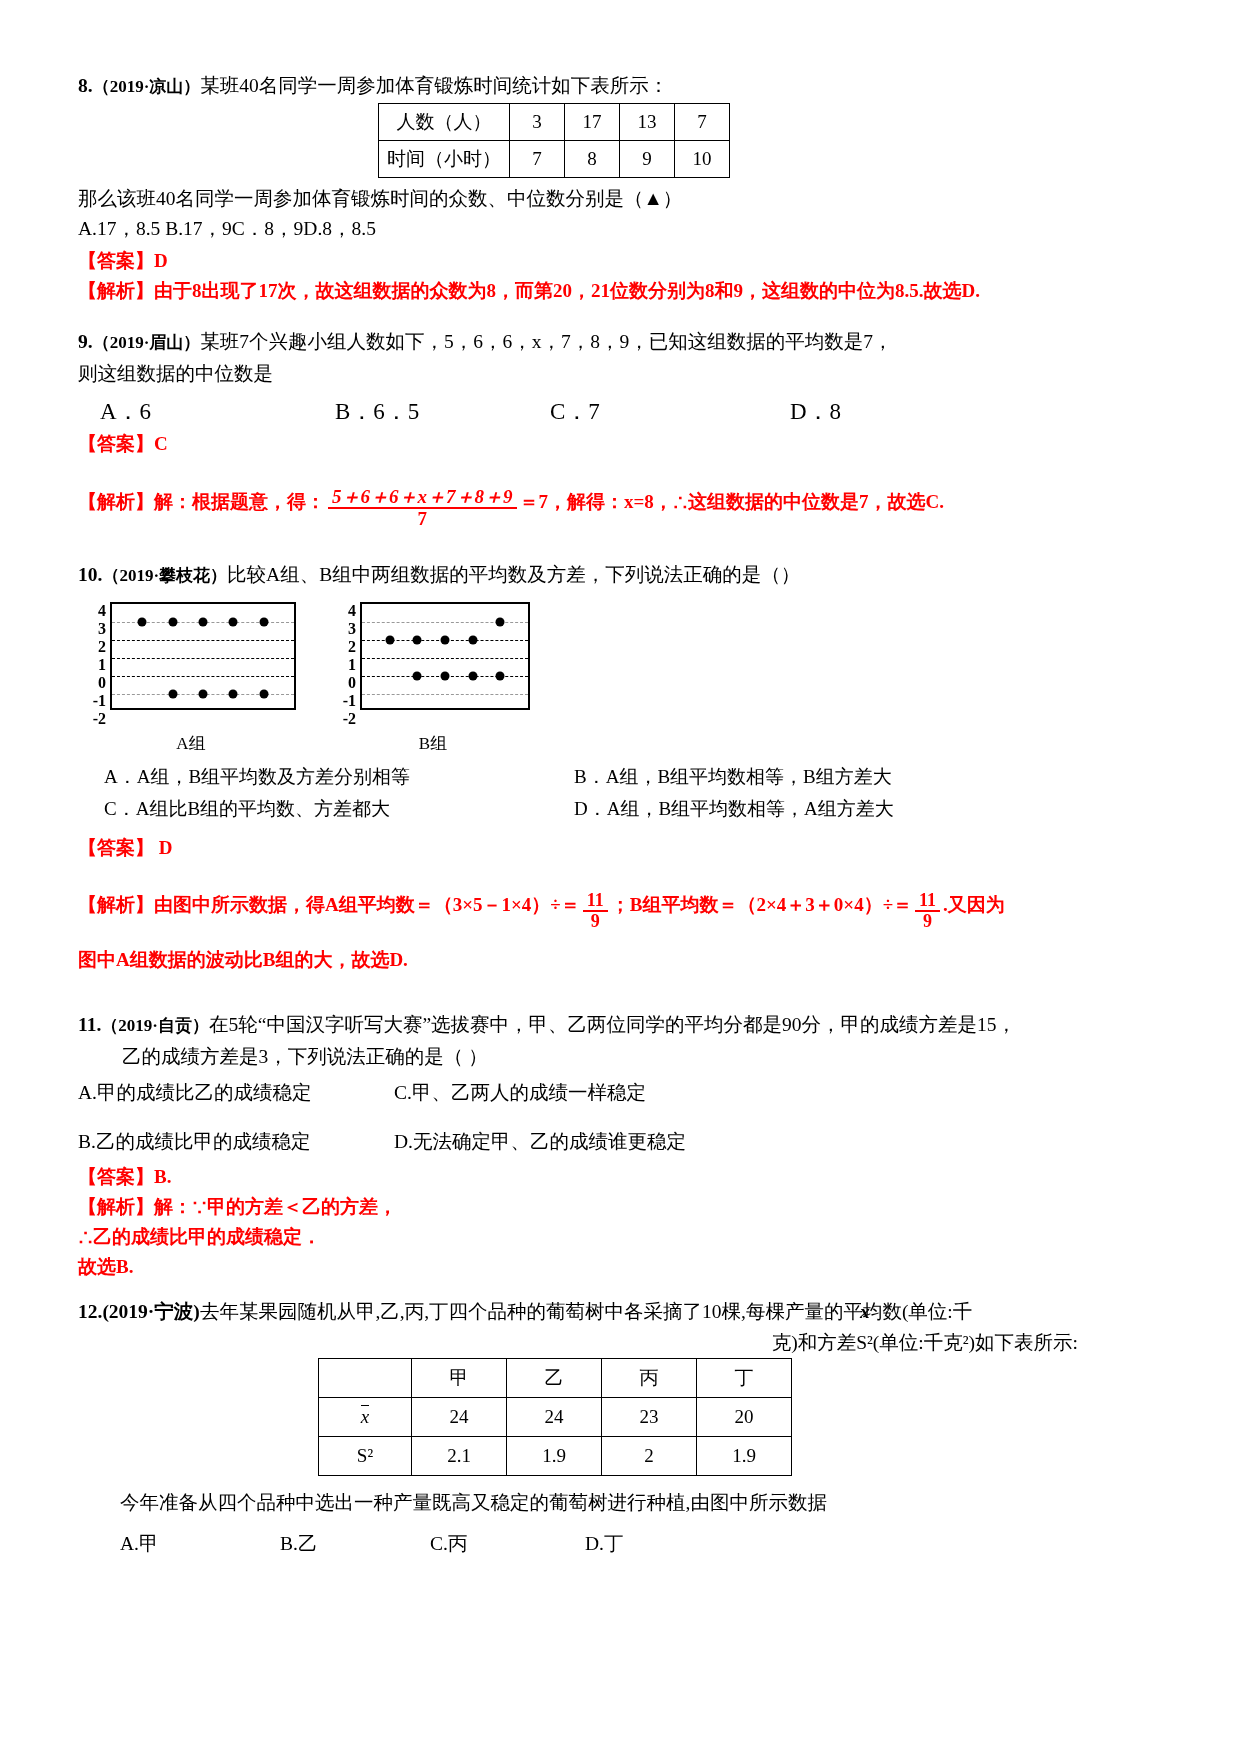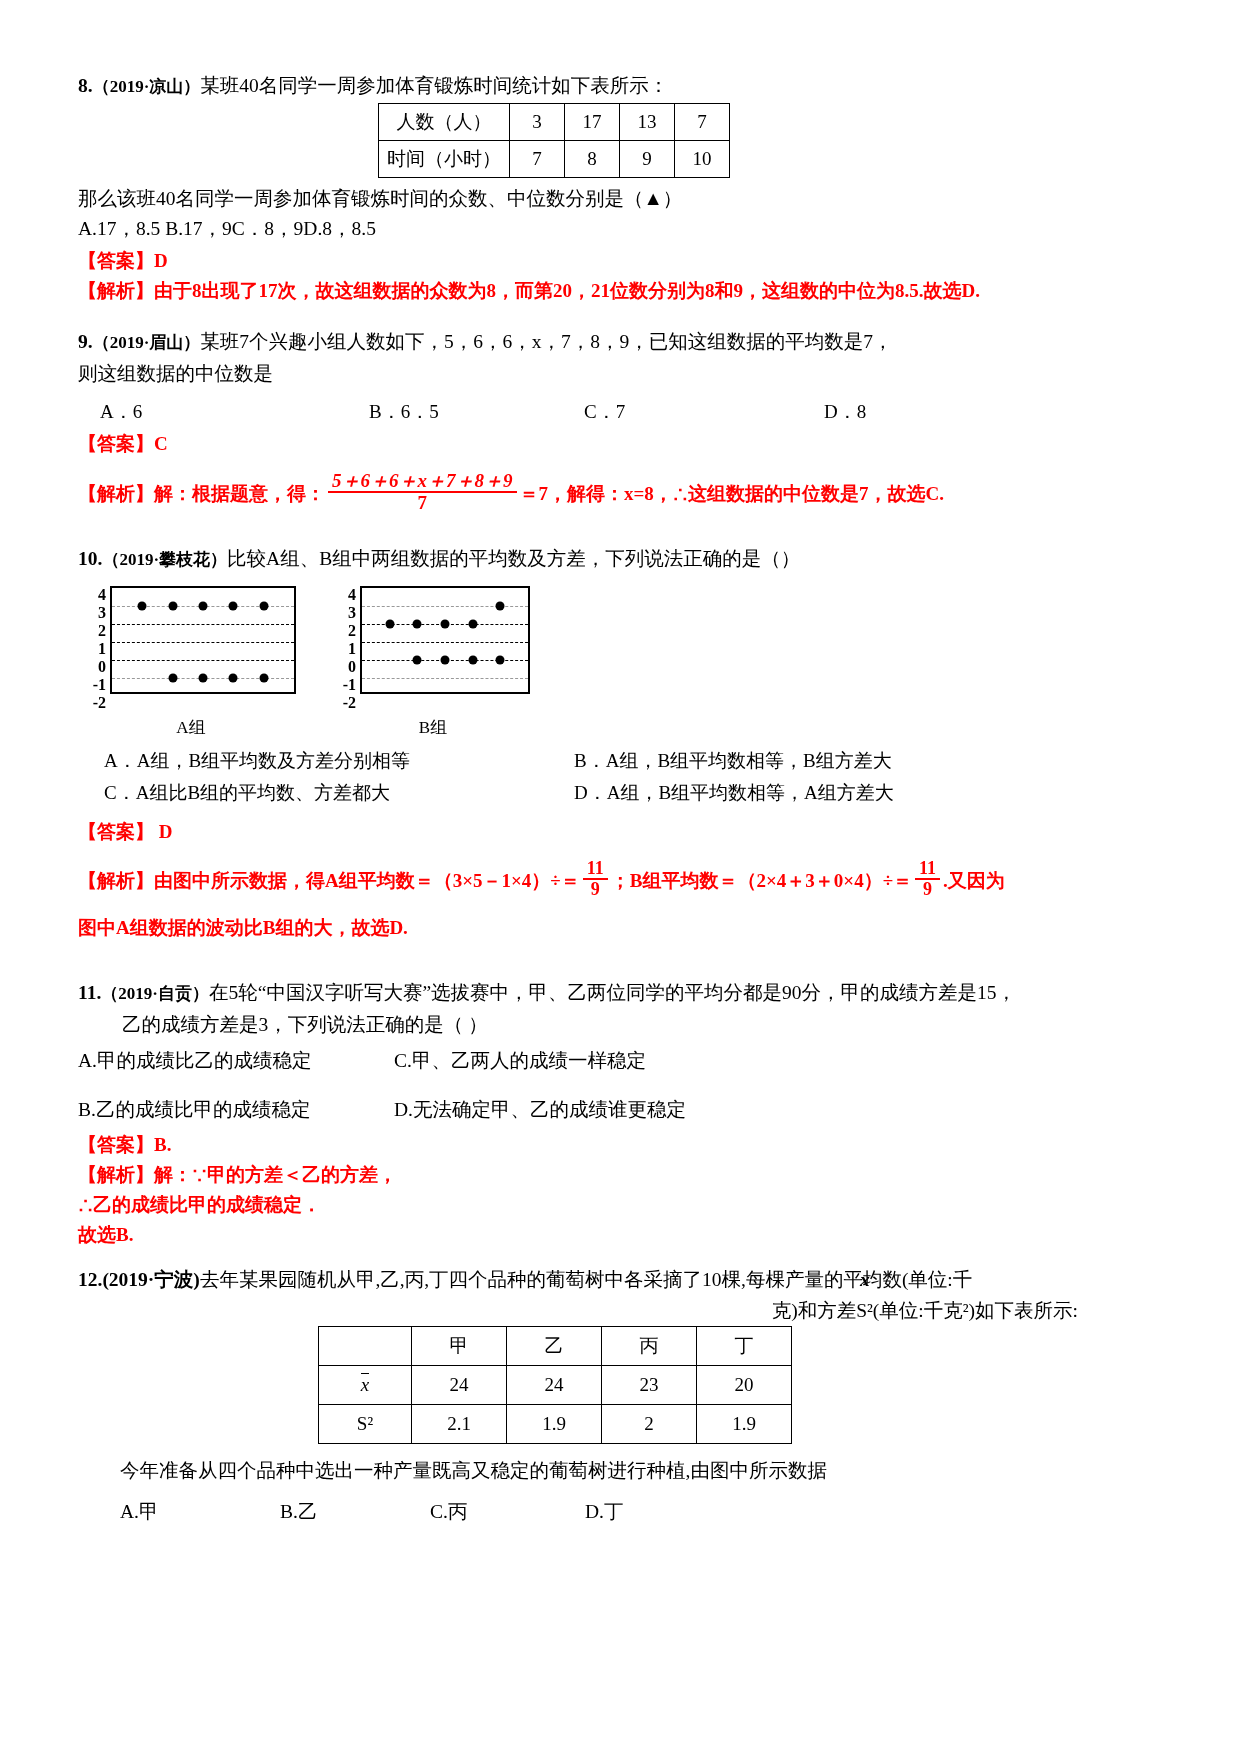--- a/index.html
+++ b/index.html
@@ -73,38 +73,38 @@
   #t8 td.lbl { width: 128px; font-size: 19px; }
   #t8 td.val { width: 52px; }
 
   #t12 { margin-left: 240px; }
   #t12 td { height: 36px; width: 92px; font-size: 19px; }
   #t12 td.hdrcell { width: 90px; }
 
   
   .choices {
     display: flex;
-    font-size: 19px;
+    font-size: 23px;
     line-height: 30px;
     align-items: center;
   }
   .choices .c { }
 
   
   .frac {
     display: inline-block;
     vertical-align: middle;
     text-align: center;
     font-size: 19px;
     line-height: 1.05;
     margin: 0 3px;
     position: relative;
     top: -2px;
   }
-  .frac .num { display: block; padding: 0 4px; font-style: italic; }
+  .frac .num { display: block; padding: 0 4px; font-style: italic; margin-top: 16px; }
   .frac .den { display: block; border-top: 2px solid currentColor; padding: 0 4px; }
   .frac.small { font-size: 18px; }
 
   
   .plots {
     display: flex;
     gap: 40px;
     margin-top: 10px;
     margin-left: 8px;
   }
@@ -243,21 +243,21 @@
   </div>
 
   <div class="q-block" style="margin-top:20px;">
     <div class="qhead">
       <span class="qnum">9.</span><span class="src">（2019·眉山）</span><span>某班7个兴趣小组人数如下，5，6，6，x，7，8，9，已知这组数据的平均数是7，</span>
     </div>
     <div class="line">则这组数据的中位数是</div>
 
     <div class="choices" style="margin-top:8px;">
       <span class="c" style="width:235px;padding-left:22px;">A．6</span>
-      <span class="c" style="width:215px;margin-left:34px;">B．6．5</span>
+      <span class="c" style="width:215px;">B．6．5</span>
       <span class="c" style="width:240px;">C．7</span>
       <span class="c">D．8</span>
     </div>
 
     <div class="red ans-line">
       <span>【答案】</span><span>C</span>
     </div>
 
     <div class="red" style="margin-top:14px;display:flex;align-items:center;">
       <span>【解析】</span>

